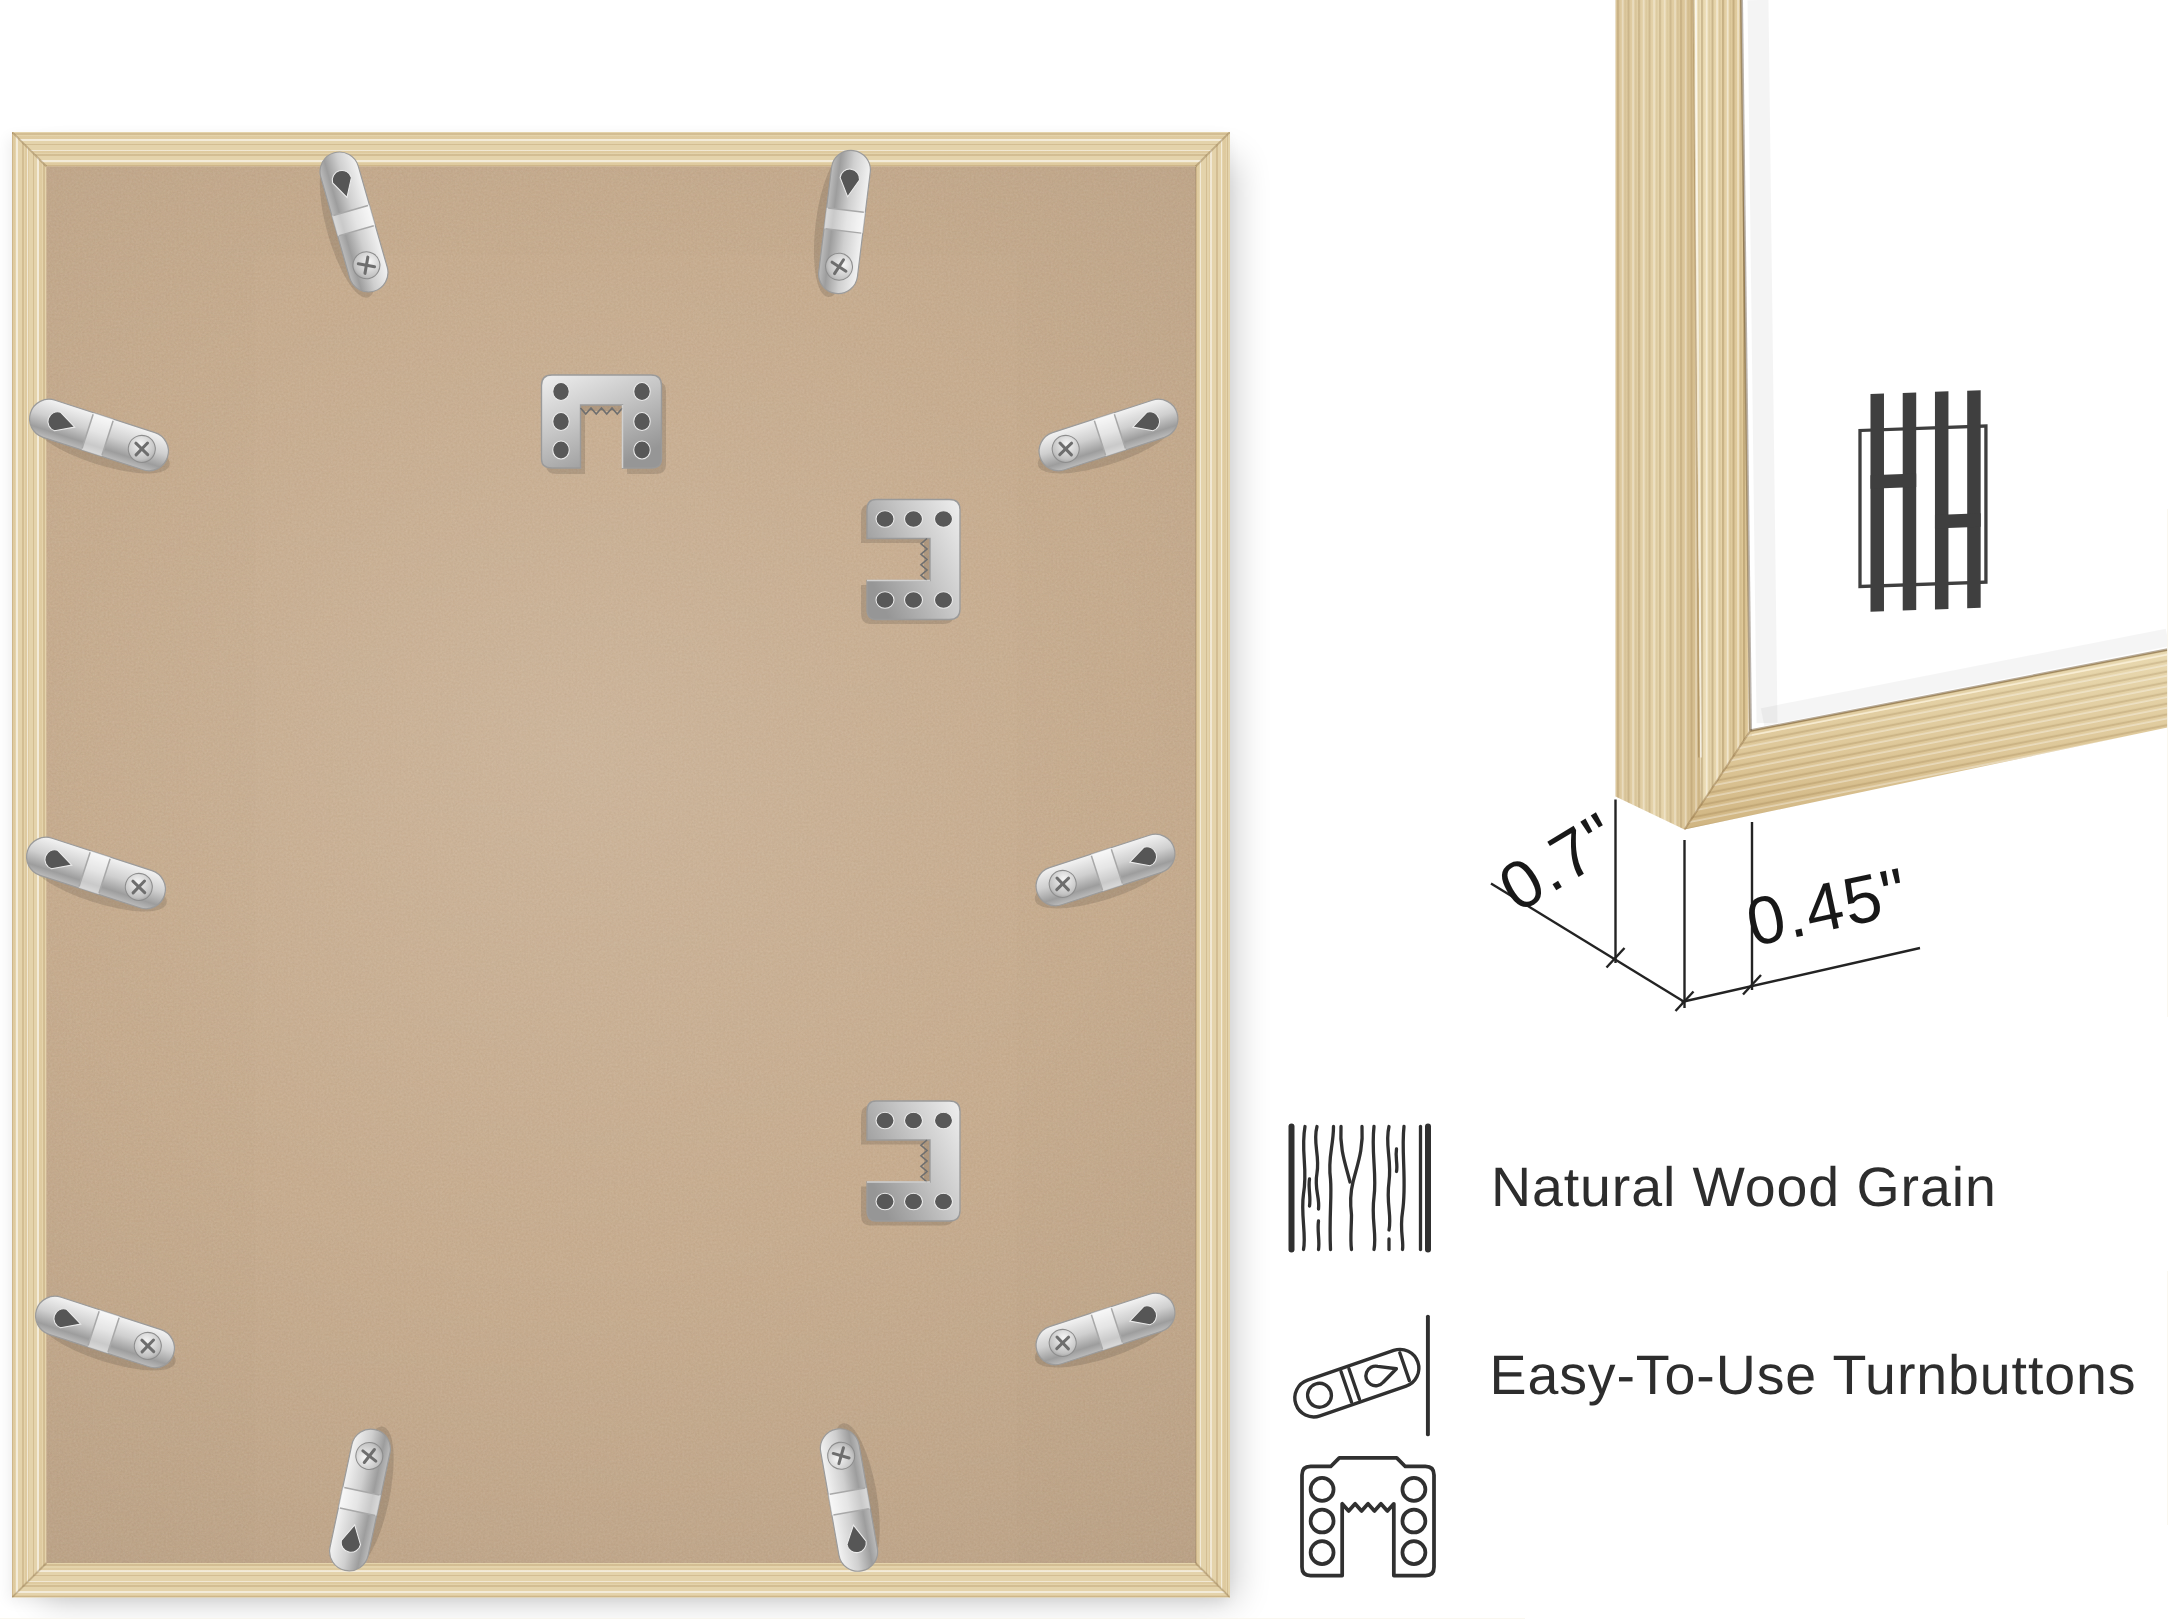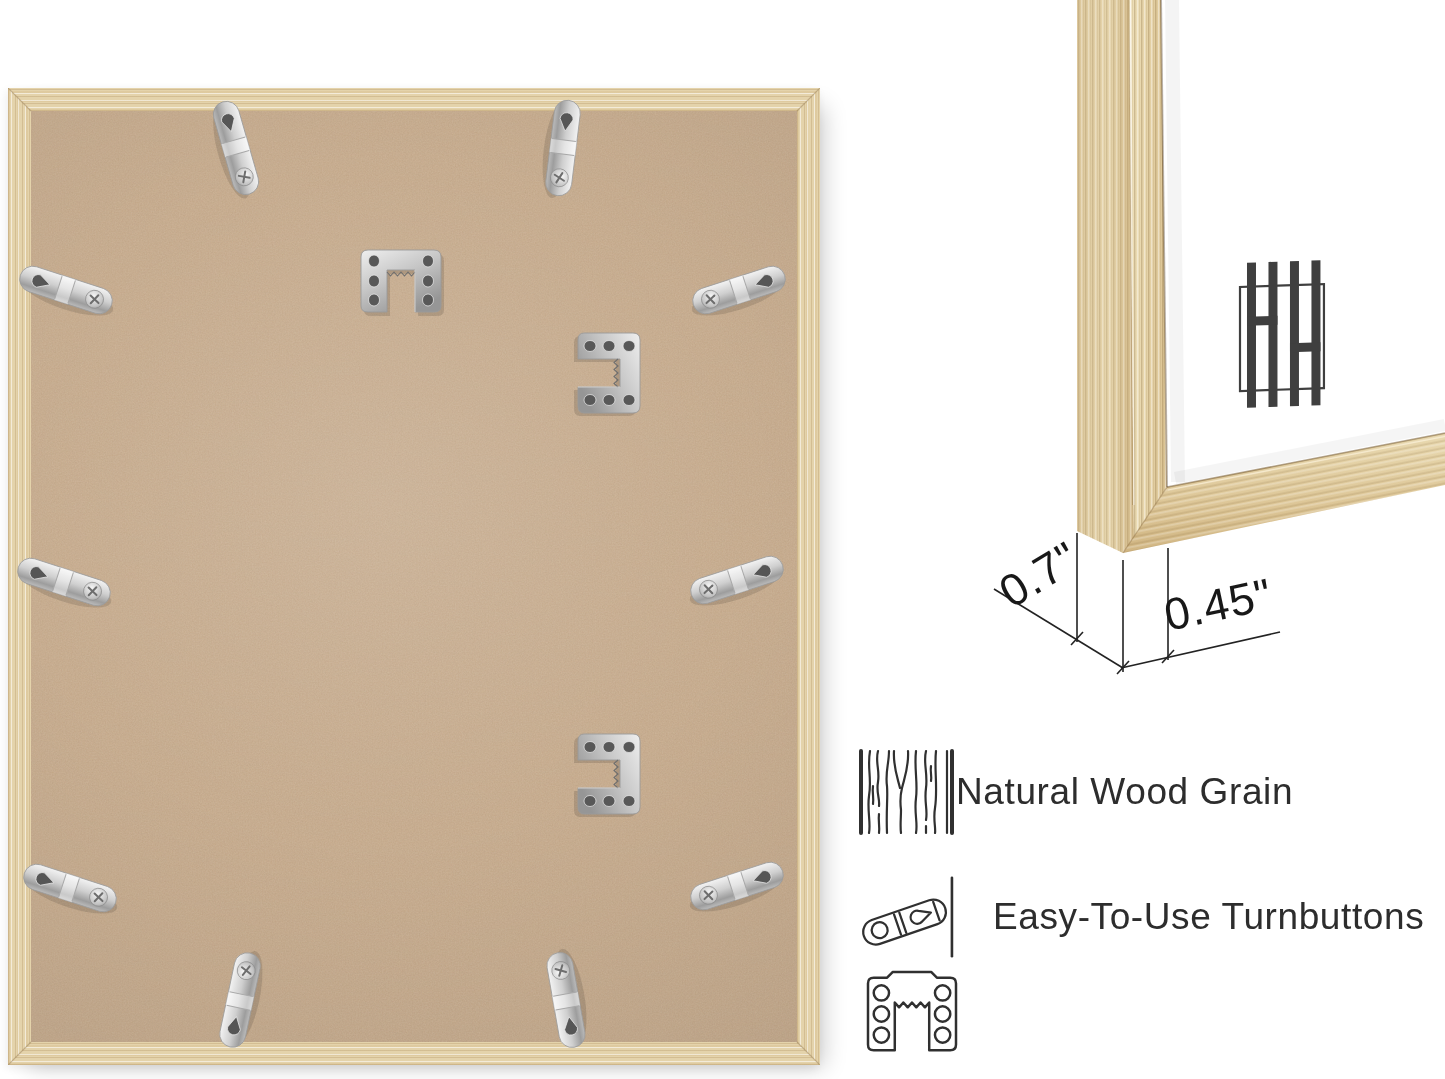--- a/index.html
+++ b/index.html
@@ -43,21 +43,21 @@
   
   .dim-label{position:absolute;color:#181818;font-size:45px;letter-spacing:1px;
              white-space:nowrap;}
   .dim-depth{left:998px;top:549px;transform:rotate(-31deg);}
   .dim-face{left:1164px;top:579px;transform:rotate(-12deg);}
 
   
   .feat-row{position:absolute;display:flex;align-items:center;}
   .feat-row .ficon{flex:0 0 auto;display:block;}
   .feat-label{color:#2d2d2d;font-size:37px;letter-spacing:0.6px;white-space:nowrap;}
-  .row1{left:856px;top:748px;} .row1 .feat-label{}
+  .row1{left:856px;top:748px;} .row1 .feat-label{margin-left:38px;}
   .row2{left:853px;top:874px;justify-content:space-between;} .row2 .feat-label{margin-left:30px;}
   .row3{left:856px;top:970px;} .row3 .feat-label{margin-left:26px;}
 </style>
 </head>
 <body>
 
 <div class="stage">
 
   <div class="frame-back">
     <div class="fb-edge fb-grain-h fb-top"></div>

